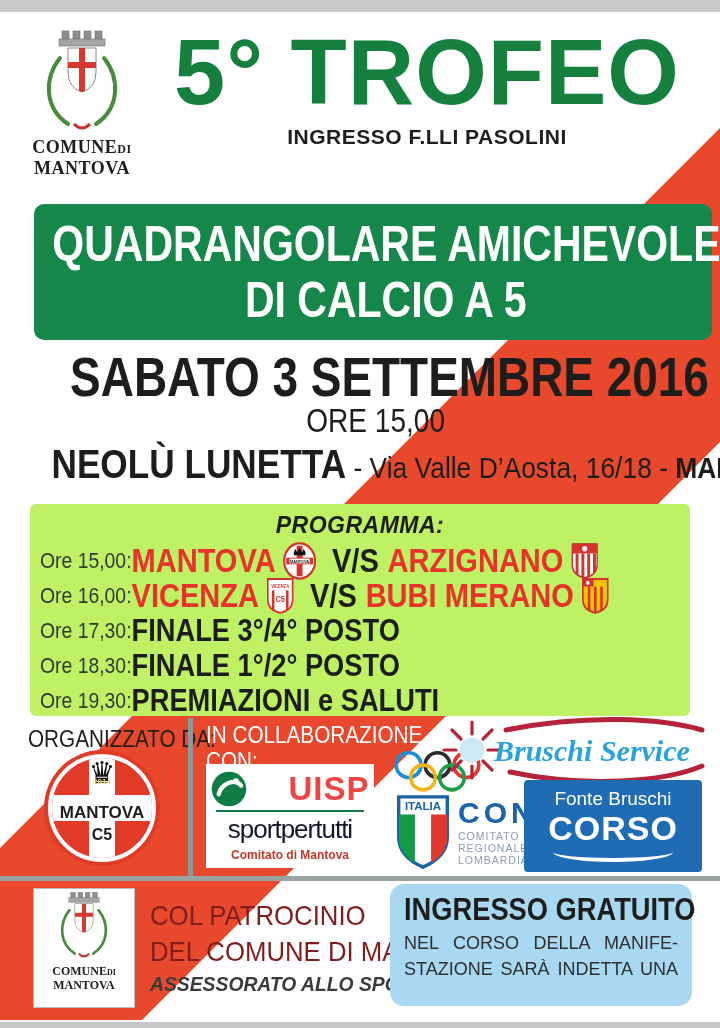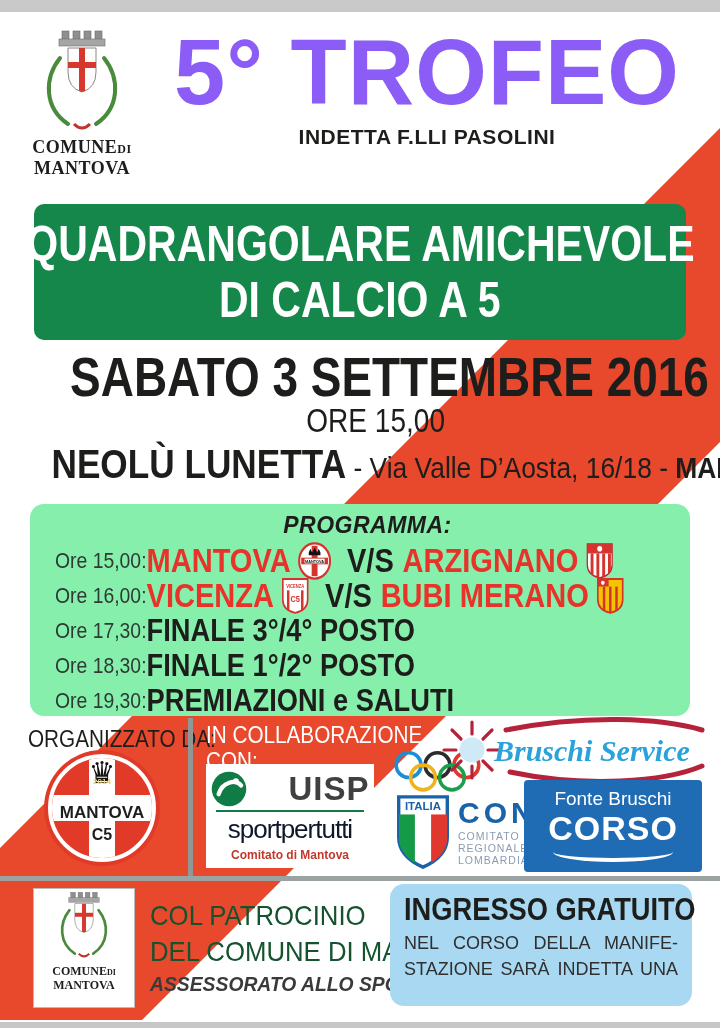--- a/index.html
+++ b/index.html
@@ -23,40 +23,40 @@
     clip-path:polygon(0px 848px,720px 128px,720px 442px,142px 1020px,0px 1020px);
   }
 
   
   .comune-logo-top{left:24px;top:30px;width:116px;text-align:center;}
   .comune-logo-top .arms{width:100px;height:104px;}
   .comune-name{font-family:"Liberation Serif",serif;font-size:18px;line-height:19px;
     letter-spacing:.5px;color:#1d1d1b;font-weight:bold;}
   .comune-name .sm{font-size:12px;}
   .title-block{left:142px;top:24px;width:570px;text-align:center;}
-  .title-1{font-size:92px;line-height:96px;font-weight:bold;color:#8b5cf6;letter-spacing:1px;}
+  .title-1{font-size:92px;line-height:96px;font-weight:bold;color:#15803d;letter-spacing:1px;}
   .title-2{font-size:50px;line-height:52px;font-weight:bold;color:#1d1d1b;}
   .title-3{font-size:21px;line-height:24px;font-weight:bold;color:#1d1d1b;margin-top:5px;letter-spacing:.5px;}
 
   
   .banner{left:34px;top:204px;width:652px;height:136px;background:#15874a;border-radius:10px;
-    display:flex;flex-direction:column;justify-content:center;align-items:center;color:#fff;}
+    display:flex;flex-direction:column;justify-content:center;align-items:center;color:#fff;padding-left:26px;}
   .banner div{font-size:50px;line-height:56px;font-weight:bold;}
 
   
   .date-line{left:0;top:344px;} .date-line span{font-size:56px;font-weight:bold;color:#1d1d1b;}
   .time-line{left:0;top:402px;margin-left:16px;} .time-line span{font-size:33px;color:#1d1d1b;}
   .venue-line{left:0;top:442px;}
   .venue-name{font-size:40px;font-weight:bold;}
   .venue-mid{font-size:30px;}
   .venue-city{font-size:30px;font-weight:bold;}
 
   
-  .programma{left:30px;top:504px;width:660px;height:212px;background:#86efac;border-radius:14px;
-    padding-top:8px;box-sizing:border-box;padding-left:15px;}
+  .programma{left:30px;top:504px;width:660px;height:212px;background:#bef264;border-radius:6px;
+    padding-top:8px;box-sizing:border-box;}
   .prog-heading{text-align:center;font-size:23px;font-weight:bold;font-style:italic;letter-spacing:.5px;}
   .prog-rows{margin:4px 0 12px 10px;text-align:right;}
   .prog-row{display:flex;align-items:center;height:35px;white-space:nowrap;
     transform:scaleX(.88);transform-origin:left center;}
   .prog-time{font-size:22px;color:#2e3b34;width:104px;flex:none;}
   .team{font-size:33px;font-weight:bold;color:#e8332a;}
   .vs{font-size:33px;font-weight:bold;color:#1d1d1b;margin:0 10px;}
   .badge{margin:0 8px;flex:none;}
   .prog-text{font-size:31px;font-weight:bold;color:#1d1d1b;}
 
@@ -68,21 +68,21 @@
   .c5-cross-h{position:absolute;top:50%;left:0;right:0;height:26px;transform:translateY(-50%);background:#fff;}
   .c5-crown{position:absolute;top:0;width:100%;text-align:center;font-size:30px;line-height:30px;color:#111;}
   .c5-year{position:absolute;top:19px;width:100%;text-align:center;font-size:8px;font-weight:bold;color:#e8d27c;}
   .c5-name{position:absolute;top:45px;width:100%;text-align:center;font-size:17px;font-weight:bold;color:#1d1d1b;}
   .c5-sub{position:absolute;top:68px;width:100%;text-align:center;font-size:16px;font-weight:bold;color:#1d1d1b;}
   .divider-v{left:188px;top:718px;width:5px;height:158px;background:#8f9896;}
   .collab-label{left:206px;top:722px;color:#fff;font-size:23px;line-height:26px;}
   .uisp-box{left:206px;top:764px;width:168px;height:104px;background:#fff;text-align:center;
     padding-top:6px;box-sizing:border-box;}
   .uisp-top{display:flex;align-items:center;justify-content:center;gap:4px;}
-  .uisp-acronym{font-size:33px;font-weight:bold;color:#404040;letter-spacing:1px;margin-left:36px;}
+  .uisp-acronym{font-size:33px;font-weight:bold;color:#ef4444;letter-spacing:1px;margin-left:36px;}
   .uisp-rule{height:2px;background:#0e7c44;margin:2px 10px;}
   .uisp-word{font-size:26px;color:#0f172a;letter-spacing:-1px;}
   .uisp-committee{font-size:12px;font-weight:bold;color:#c0392b;margin-top:3px;}
   .rings{left:390px;top:750px;}
   .coni-shield{left:396px;top:794px;}
   .coni-text{left:458px;top:796px;}
   .coni-word{font-size:30px;font-weight:bold;color:#1b63a8;letter-spacing:4px;}
   .coni-sub{font-size:10.5px;line-height:12px;color:#8a9bb0;letter-spacing:1px;margin-top:0;}
   .bruschi{left:436px;top:714px;}
   .maniva{left:524px;top:780px;width:178px;height:92px;background:#1f6cb4;border-radius:4px;
@@ -91,21 +91,21 @@
   .maniva-l2{font-size:34px;font-weight:bold;letter-spacing:1px;line-height:36px;}
   .maniva-arc{width:120px;height:10px;margin:2px auto 0;border-bottom:4px solid #fff;border-radius:0 0 60px 60px / 0 0 10px 10px;}
   .divider-h{left:0;top:876px;width:720px;height:5px;background:#9aa3a1;}
 
   
   .footer-logo-box{left:33px;top:888px;width:102px;height:120px;background:#fff;border:1px solid #bbb;
     text-align:center;box-sizing:border-box;padding-top:2px;}
   .footer-logo-box .arms{width:66px;height:70px;}
   .comune-name-sm{font-family:"Liberation Serif",serif;font-size:12px;line-height:13px;font-weight:bold;color:#1d1d1b;}
   .comune-name-sm .sm{font-size:8px;}
-  .patronage{left:150px;top:898px;font-size:28px;line-height:36px;color:#14532d;}
+  .patronage{left:150px;top:898px;font-size:28px;line-height:36px;color:#7f1d1d;}
   .assessorato{left:150px;top:972px;font-size:21px;font-weight:bold;font-style:italic;color:#3a3a3a;}
   .free-entry{left:390px;top:884px;width:302px;height:122px;background:#a9d9f2;border-radius:14px;
     box-sizing:border-box;padding:8px 14px;}
   .fe-title{font-size:31px;font-weight:bold;color:#1d1d1b;white-space:nowrap;}
   .fe-lines{margin-top:2px;}
   .fe-line{font-size:18px;line-height:26px;color:#2f2f2f;text-align:justify;text-align-last:justify;}
 </style>
 </head>
 <body>
 
@@ -141,21 +141,21 @@
       <path d="M42 94 q8 8 16 0" stroke="#c2332e" stroke-width="3" fill="none"></path>
     </svg>
     <div class="comune-name">
       <span>COMUNE</span><span class="sm">DI</span><br>
       <span>MANTOVA</span>
     </div>
   </div>
 
   <div class="abs title-block">
     <div class="title-1 nw">5° TROFEO</div>
-    <div class="title-3">INDETTA F.LLI PASOLINI</div>
+    <div class="title-3">INGRESSO F.LLI PASOLINI</div>
   </div>
 
   <div class="abs banner">
     <div><span class="ib cx82 nw">QUADRANGOLARE AMICHEVOLE</span></div>
     <div><span class="ib cx82 nw">DI CALCIO A 5</span></div>
   </div>
 
   <div class="abs ctr date-line">
     <span class="ib cx82 nw">SABATO 3 SETTEMBRE 2016</span>
   </div>

